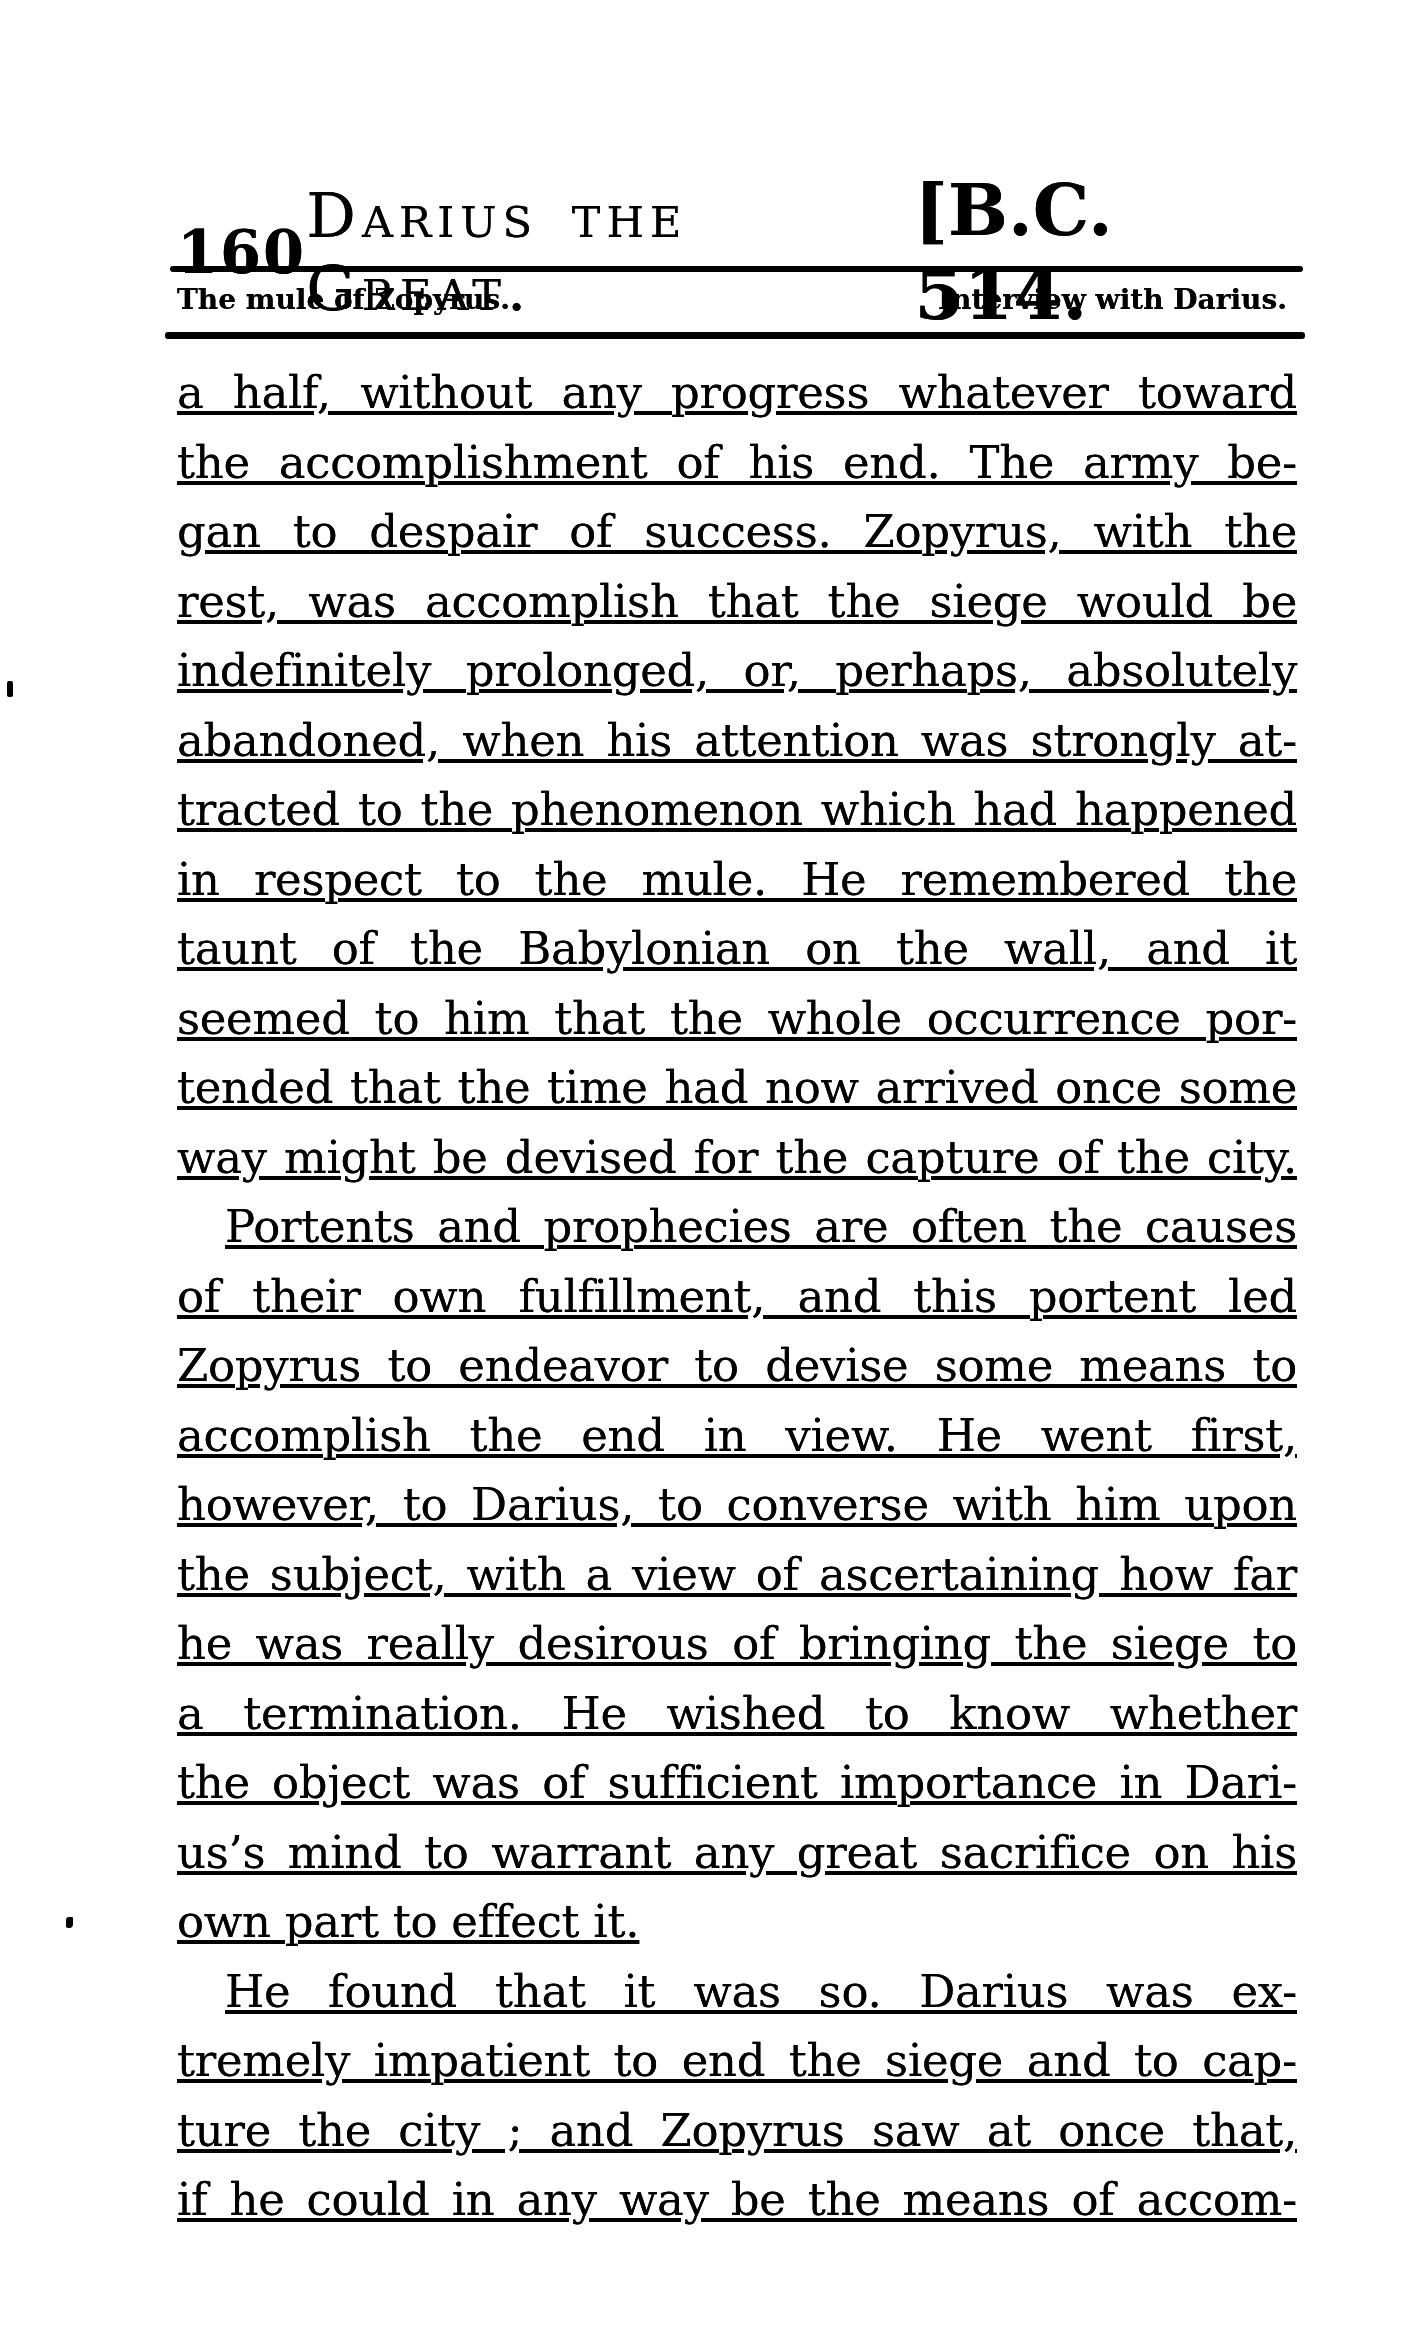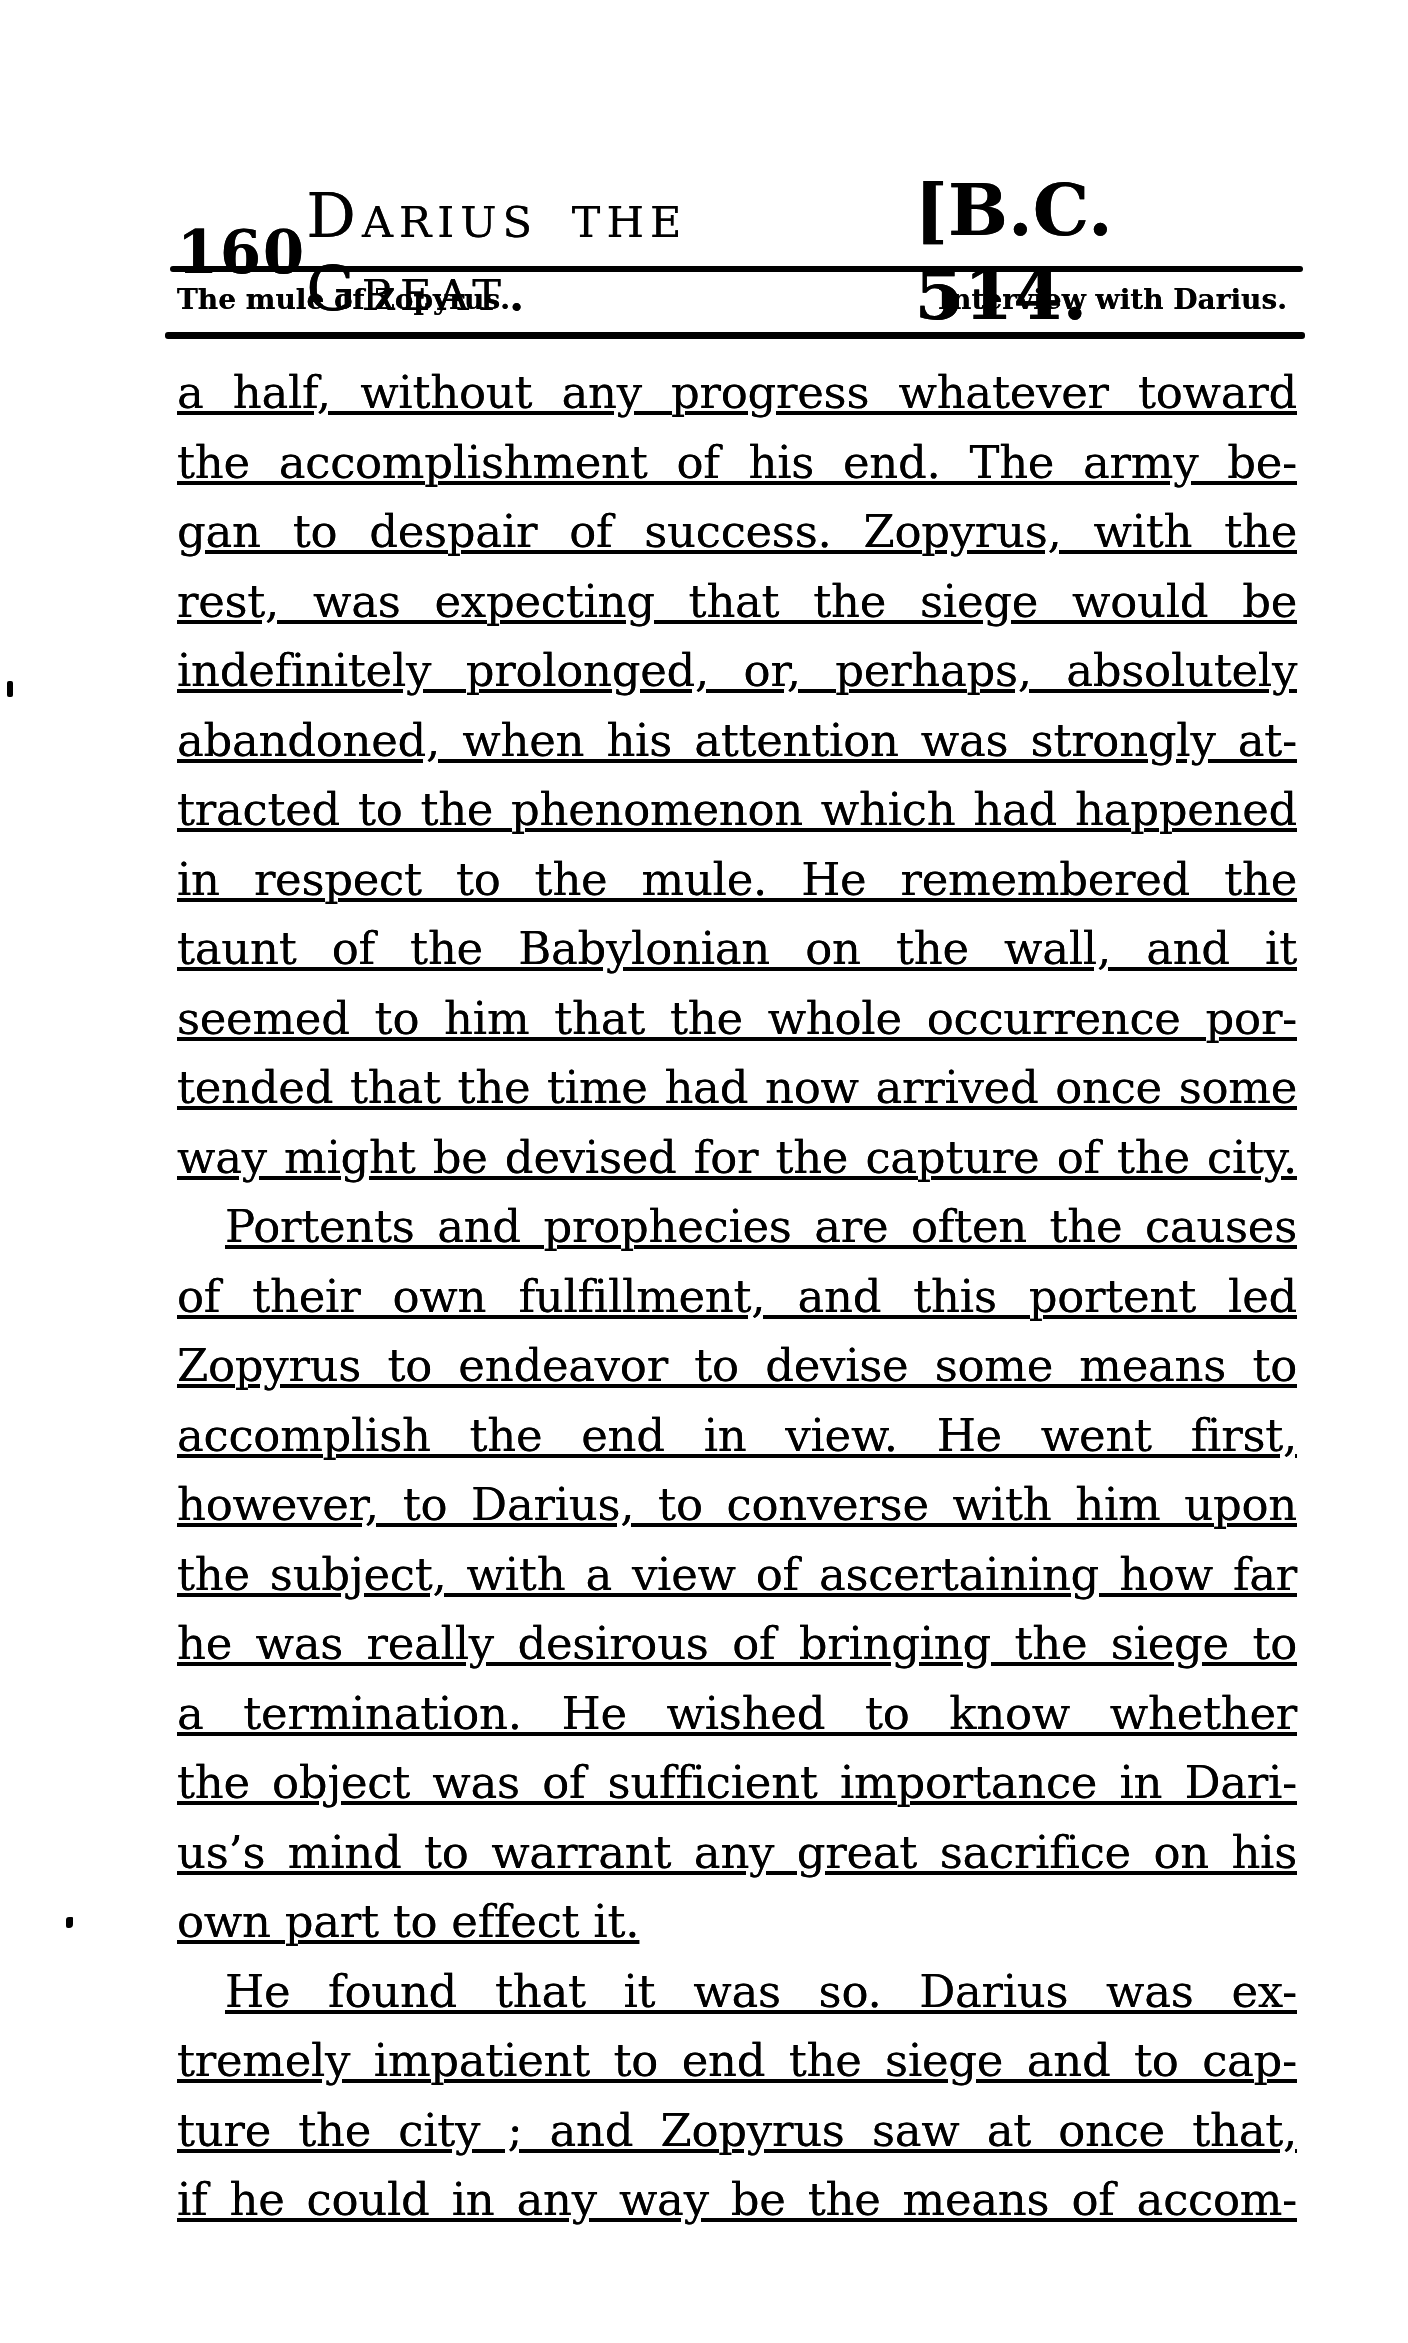--- a/index.html
+++ b/index.html
@@ -96,21 +96,21 @@
     <span>The mule of Zopyrus.</span>
     <span>Interview with Darius.</span>
   </div>
 
   <div class="rule rule-2"></div>
 
   <div class="body-text">
       <div class="line">a half, without any progress whatever toward</div>
       <div class="line">the accomplishment of his end. The army be-</div>
       <div class="line">gan to despair of success. Zopyrus, with the</div>
-      <div class="line">rest, was expecting that the siege would be</div>
+      <div class="line">rest, was accomplish that the siege would be</div>
       <div class="line">indefinitely prolonged, or, perhaps, absolutely</div>
       <div class="line">abandoned, when his attention was strongly at-</div>
       <div class="line">tracted to the phenomenon which had happened</div>
       <div class="line">in respect to the mule. He remembered the</div>
       <div class="line">taunt of the Babylonian on the wall, and it</div>
       <div class="line">seemed to him that the whole occurrence por-</div>
       <div class="line">tended that the time had now arrived once some</div>
       <div class="line">way might be devised for the capture of the city.</div>
       <div class="line indent">Portents and prophecies are often the causes</div>
       <div class="line">of their own fulfillment, and this portent led</div>

